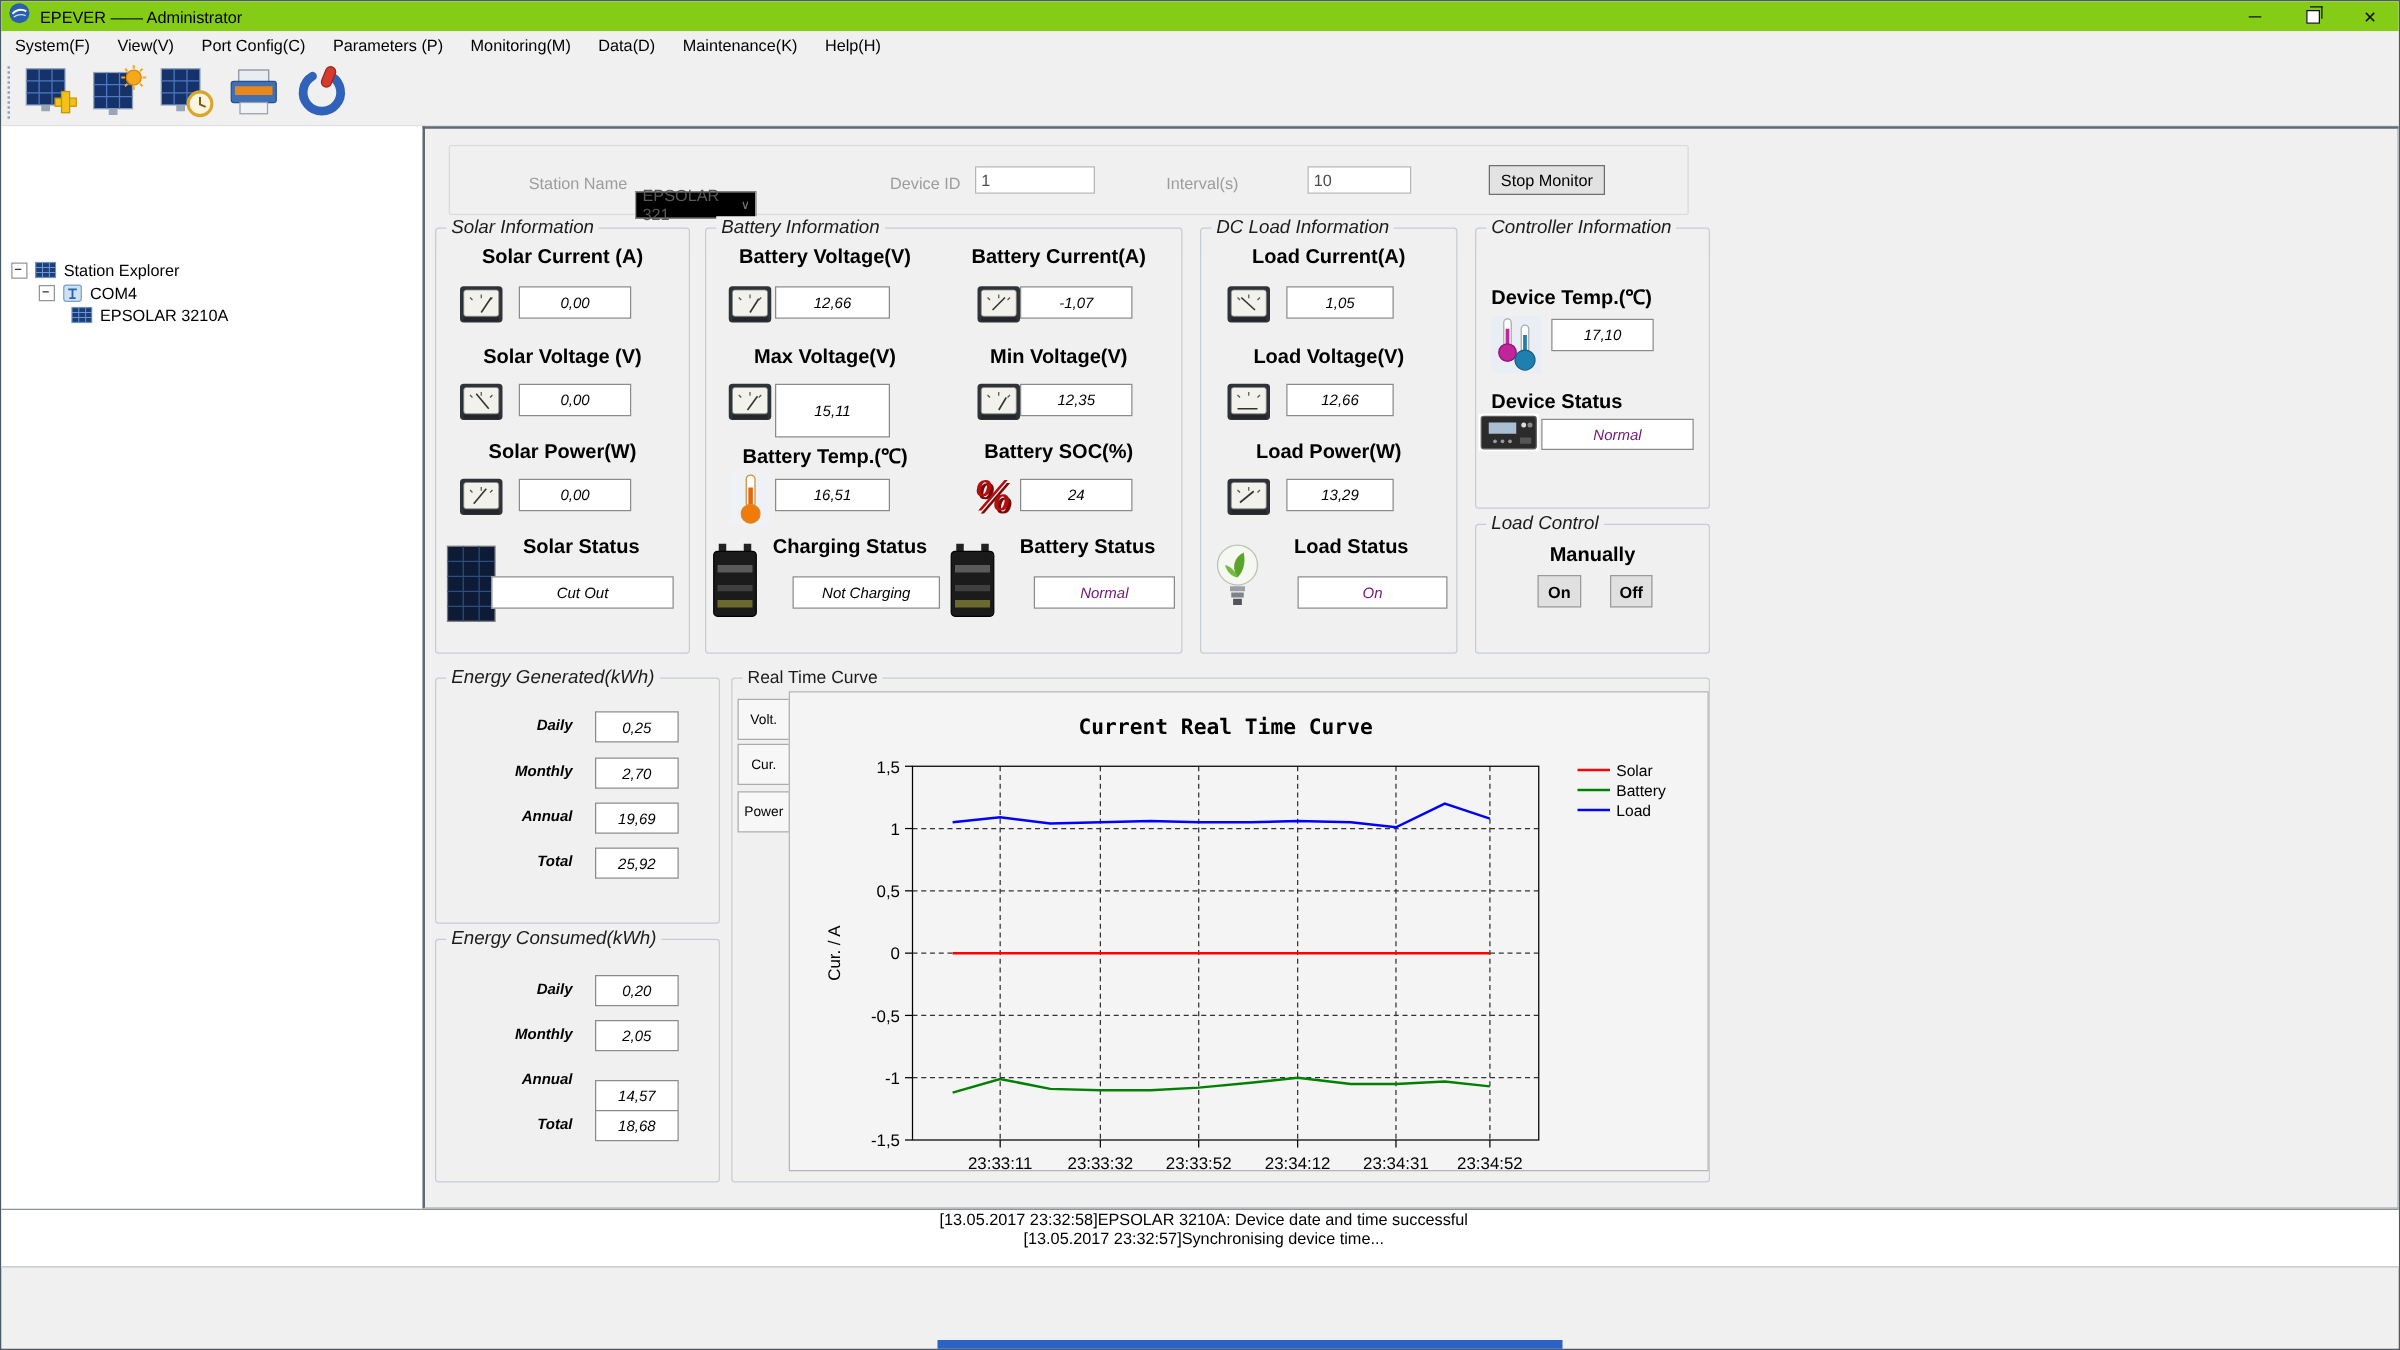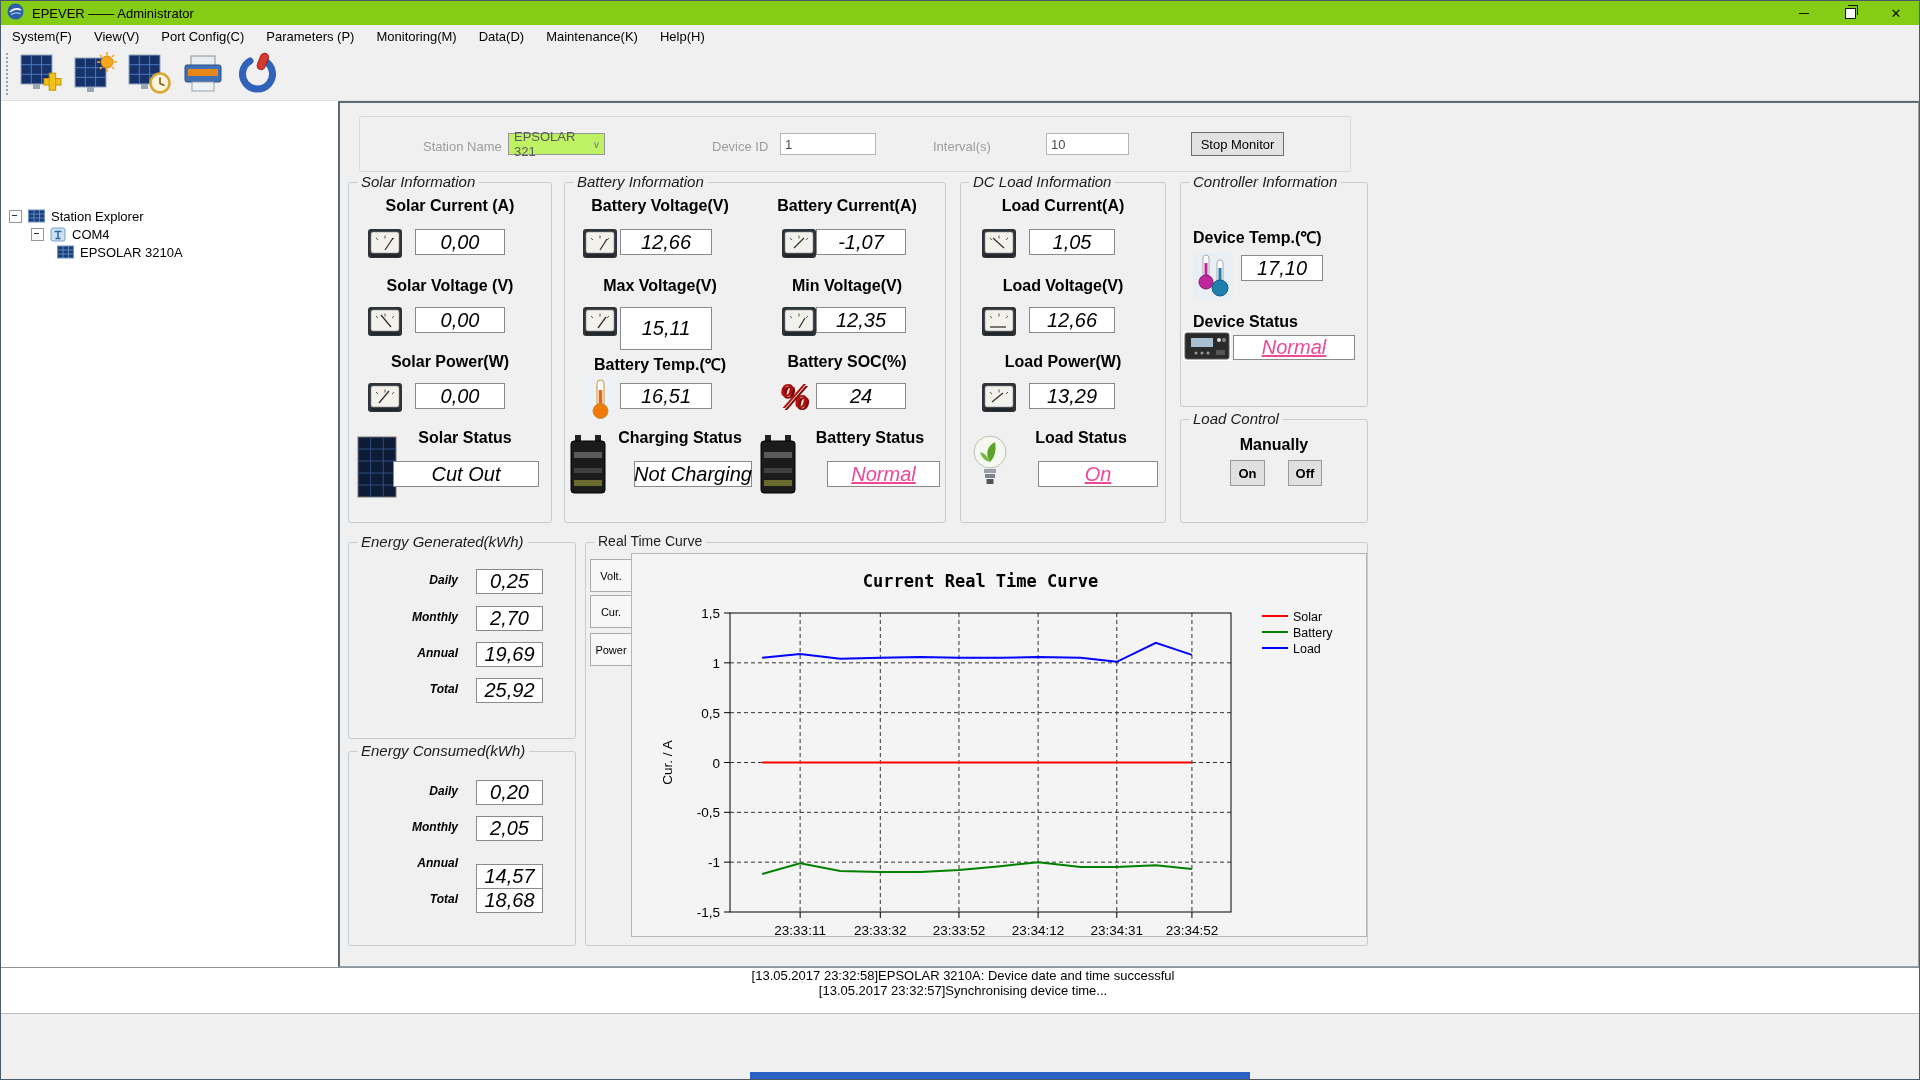--- a/index.html
+++ b/index.html
@@ -30,32 +30,32 @@
   
   #main{position:absolute;left:337px;top:100px;width:1581px;height:866px;background:#f0f0f0;box-sizing:border-box;
     border-top:2px solid #5f6a73;border-left:2px solid #5f6a73;border-right:1px solid #9aa2a8;border-bottom:1px solid #9aa2a8;}
   
   .groupbox{position:absolute;border:1px solid #c6cdd2;border-radius:3px;background:#f0f0f0;}
   .gb-title{position:absolute;top:-10px;left:8px;background:#f0f0f0;padding:0 4px;font-style:italic;font-size:15px;color:#1c1c1c;white-space:nowrap;}
   .gb-title.upright{font-style:normal;font-size:14px;}
   
   #monitorbar{position:absolute;left:358px;top:115px;width:990px;height:54px;border:1px solid #dadada;border-radius:2px;}
   .graylbl{position:absolute;font-size:13px;color:#9c9c9c;white-space:nowrap;}
-  .combo{position:absolute;height:22px;box-sizing:border-box;background:#bef264;border:1px solid #979797;color:#5a5a5a;
-    font-size:13px;display:flex;align-items:center;padding-left:5px;}
+  .combo{position:absolute;height:22px;box-sizing:border-box;background:#000000;border:1px solid #979797;color:#5a5a5a;
+    font-size:13px;display:flex;align-items:center;padding-left:5px;margin-top:20px;}
   .combo .arrow{margin-left:auto;margin-right:4px;color:#7a7a7a;font-size:10px;}
   .txtinput{position:absolute;height:22px;box-sizing:border-box;background:#fff;border:1px solid #b4b6ba;color:#4d4d4d;
     font-size:13px;font-family:"Liberation Sans",sans-serif;padding:0 4px;}
   .pushbtn{position:absolute;box-sizing:border-box;background:#e2e2e2;border:1px solid #6f6f6f;font-size:13px;
     display:flex;align-items:center;justify-content:center;font-family:"Liberation Sans",sans-serif;}
   
   .gauge-label{position:absolute;font-size:16px;font-weight:bold;text-align:center;white-space:nowrap;}
   .value-box{position:absolute;box-sizing:border-box;background:#fff;border:1px solid #8a8a8a;
-    font-style:italic;font-size:20px;display:flex;align-items:center;justify-content:center;white-space:nowrap;}
-  .green{color:#ec4899;text-decoration:underline;}
+    font-style:italic;font-size:12px;display:flex;align-items:center;justify-content:center;white-space:nowrap;}
+  .green{color:#701a75;}
   .icon{position:absolute;display:flex;}
   
   .en-label{position:absolute;font-size:12px;font-weight:bold;font-style:italic;text-align:right;width:95px;}
   .en-box{position:absolute;width:67px;height:25px;}
   
   .vtab{position:absolute;left:4px;width:42px;height:33px;box-sizing:border-box;background:#f7f7f7;border:1px solid #ababab;
     font-size:11px;display:flex;align-items:center;justify-content:center;}
   #chartbox{position:absolute;left:45px;top:10px;width:734px;height:382px;background:#f4f4f4;border:1px solid #b5b5b5;}
   
   #logpanel{position:absolute;left:0;top:966px;width:1920px;height:47px;background:#fff;border-top:1px solid #8b939b;border-bottom:1px solid #b8bec4;box-sizing:border-box;font-size:13px;}

